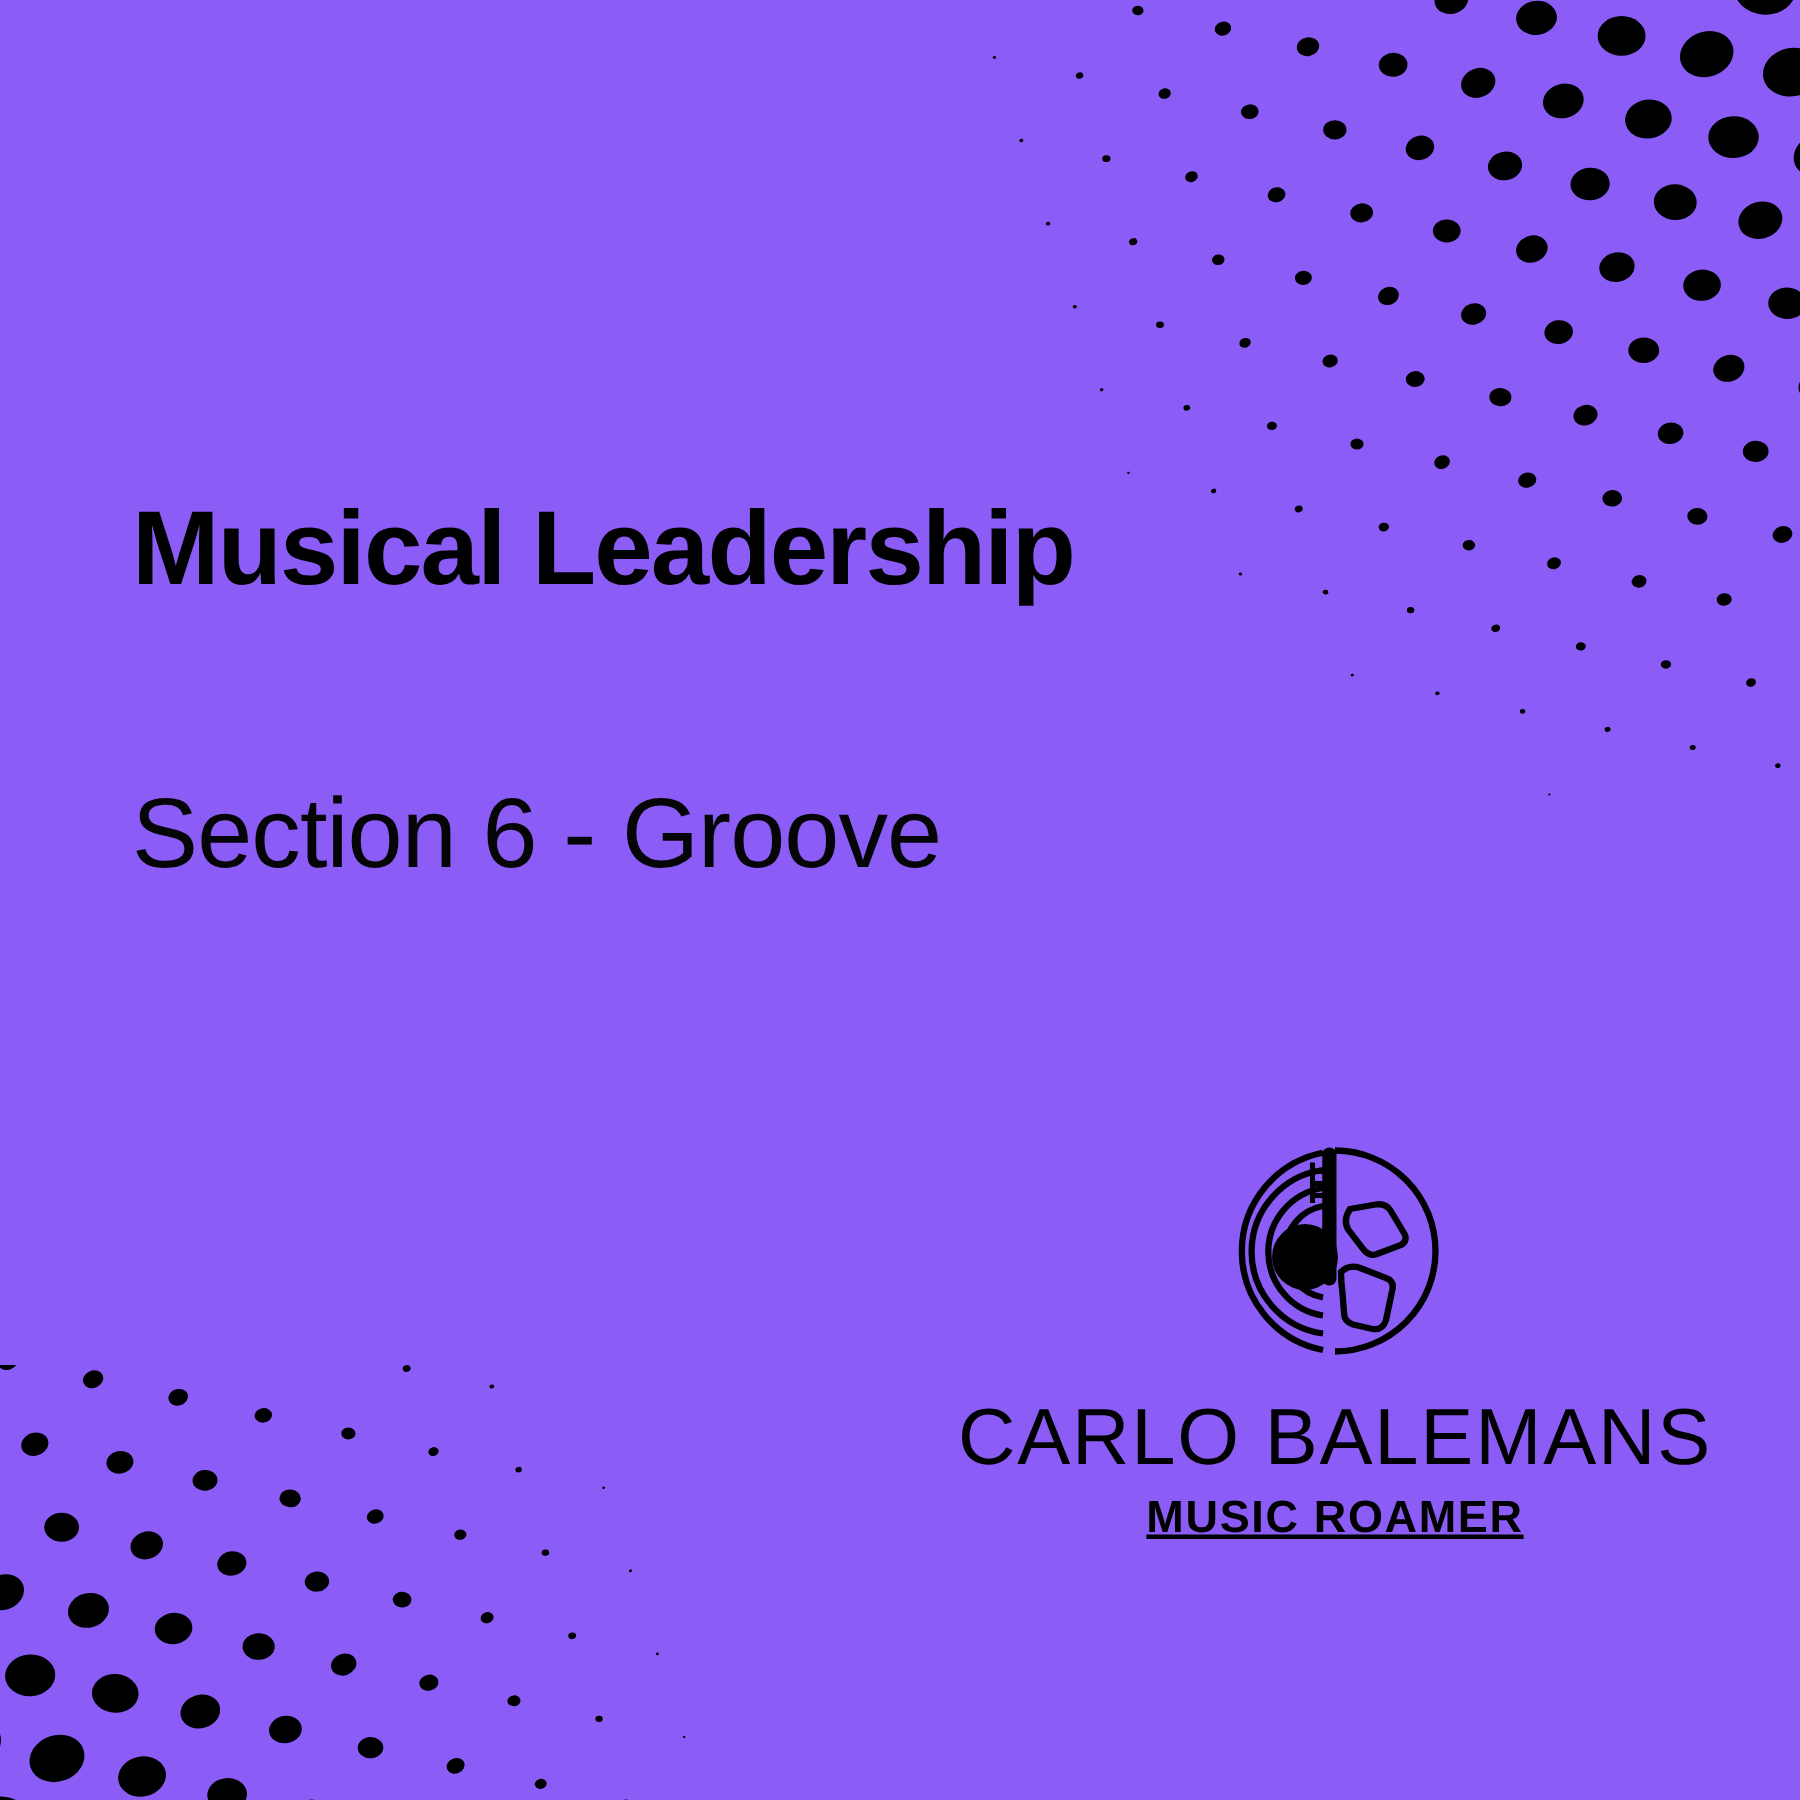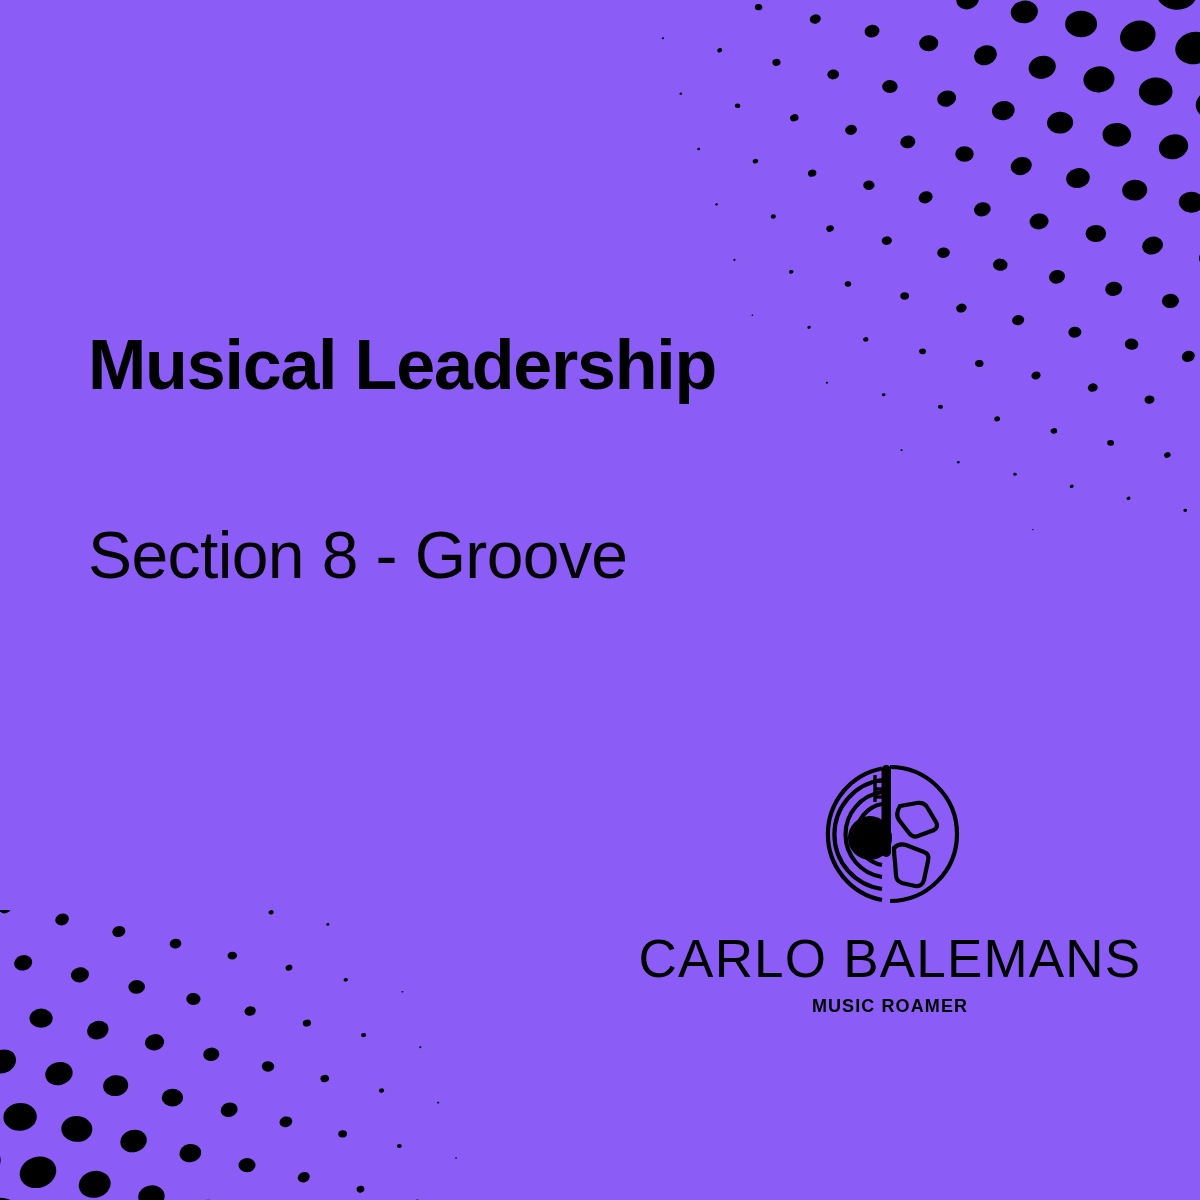--- a/index.html
+++ b/index.html
@@ -82,25 +82,26 @@
     font-size: 53px;
     letter-spacing: 1.2px;
     line-height: 1;
     color: #000000;
     white-space: nowrap;
   }
   #brand-tagline {
     margin: 12px 0 0 0;
     font-family: "Liberation Sans", sans-serif;
     font-weight: bold;
-    font-size: 18px;
+    font-size: 30px;
     letter-spacing: 1.1px;
     line-height: 1;
     color: #000000;
     white-space: nowrap;
+    text-decoration: underline;
   }
 </style>
 </head>
 <body>
 
 <div id="canvas">
 
   <svg id="halftone-tr" class="halftone" viewBox="0 0 660 540">
       <ellipse cx="579.93" cy="-19.35" rx="17.90" ry="14.86" transform="rotate(-4.0 579.93 -19.35)" fill="#000000"></ellipse>
       <ellipse cx="636.66" cy="-7.29" rx="20.56" ry="17.07" transform="rotate(3.0 636.66 -7.29)" fill="#000000"></ellipse>
@@ -252,21 +253,21 @@
       <ellipse cx="151.44" cy="286.40" rx="13.25" ry="11.00" transform="rotate(-5.0 151.44 286.40)" fill="#000000"></ellipse>
       <ellipse cx="208.18" cy="298.46" rx="10.49" ry="8.71" transform="rotate(2.0 208.18 298.46)" fill="#000000"></ellipse>
       <ellipse cx="264.91" cy="310.52" rx="7.88" ry="6.54" transform="rotate(-17.0 264.91 310.52)" fill="#000000"></ellipse>
       <ellipse cx="-0.88" cy="305.61" rx="21.44" ry="17.80" transform="rotate(-8.0 -0.88 305.61)" fill="#000000"></ellipse>
       <ellipse cx="55.85" cy="317.67" rx="18.20" ry="15.11" transform="rotate(-1.0 55.85 317.67)" fill="#000000"></ellipse>
     </svg>
 
   <div id="text-block">
     <h1 id="slide-title">Musical Leadership</h1>
     <div id="subtitle-block">
-      <p class="subtitle-line">Section 8 - Groove</p>
+      <p class="subtitle-line">Section 6 - Groove</p>
     </div>
   </div>
 
   <div id="logo-block">
     <svg id="logo-mark" viewBox="0 0 152 160">
       <g fill="none" stroke="#000000" stroke-width="4.2" stroke-linecap="butt">
 
         <path d="M 76 9 A 67 67 0 0 1 76 143"></path>
 
         <path d="M 68 10.5 A 67 67 0 0 0 68 142"></path>

